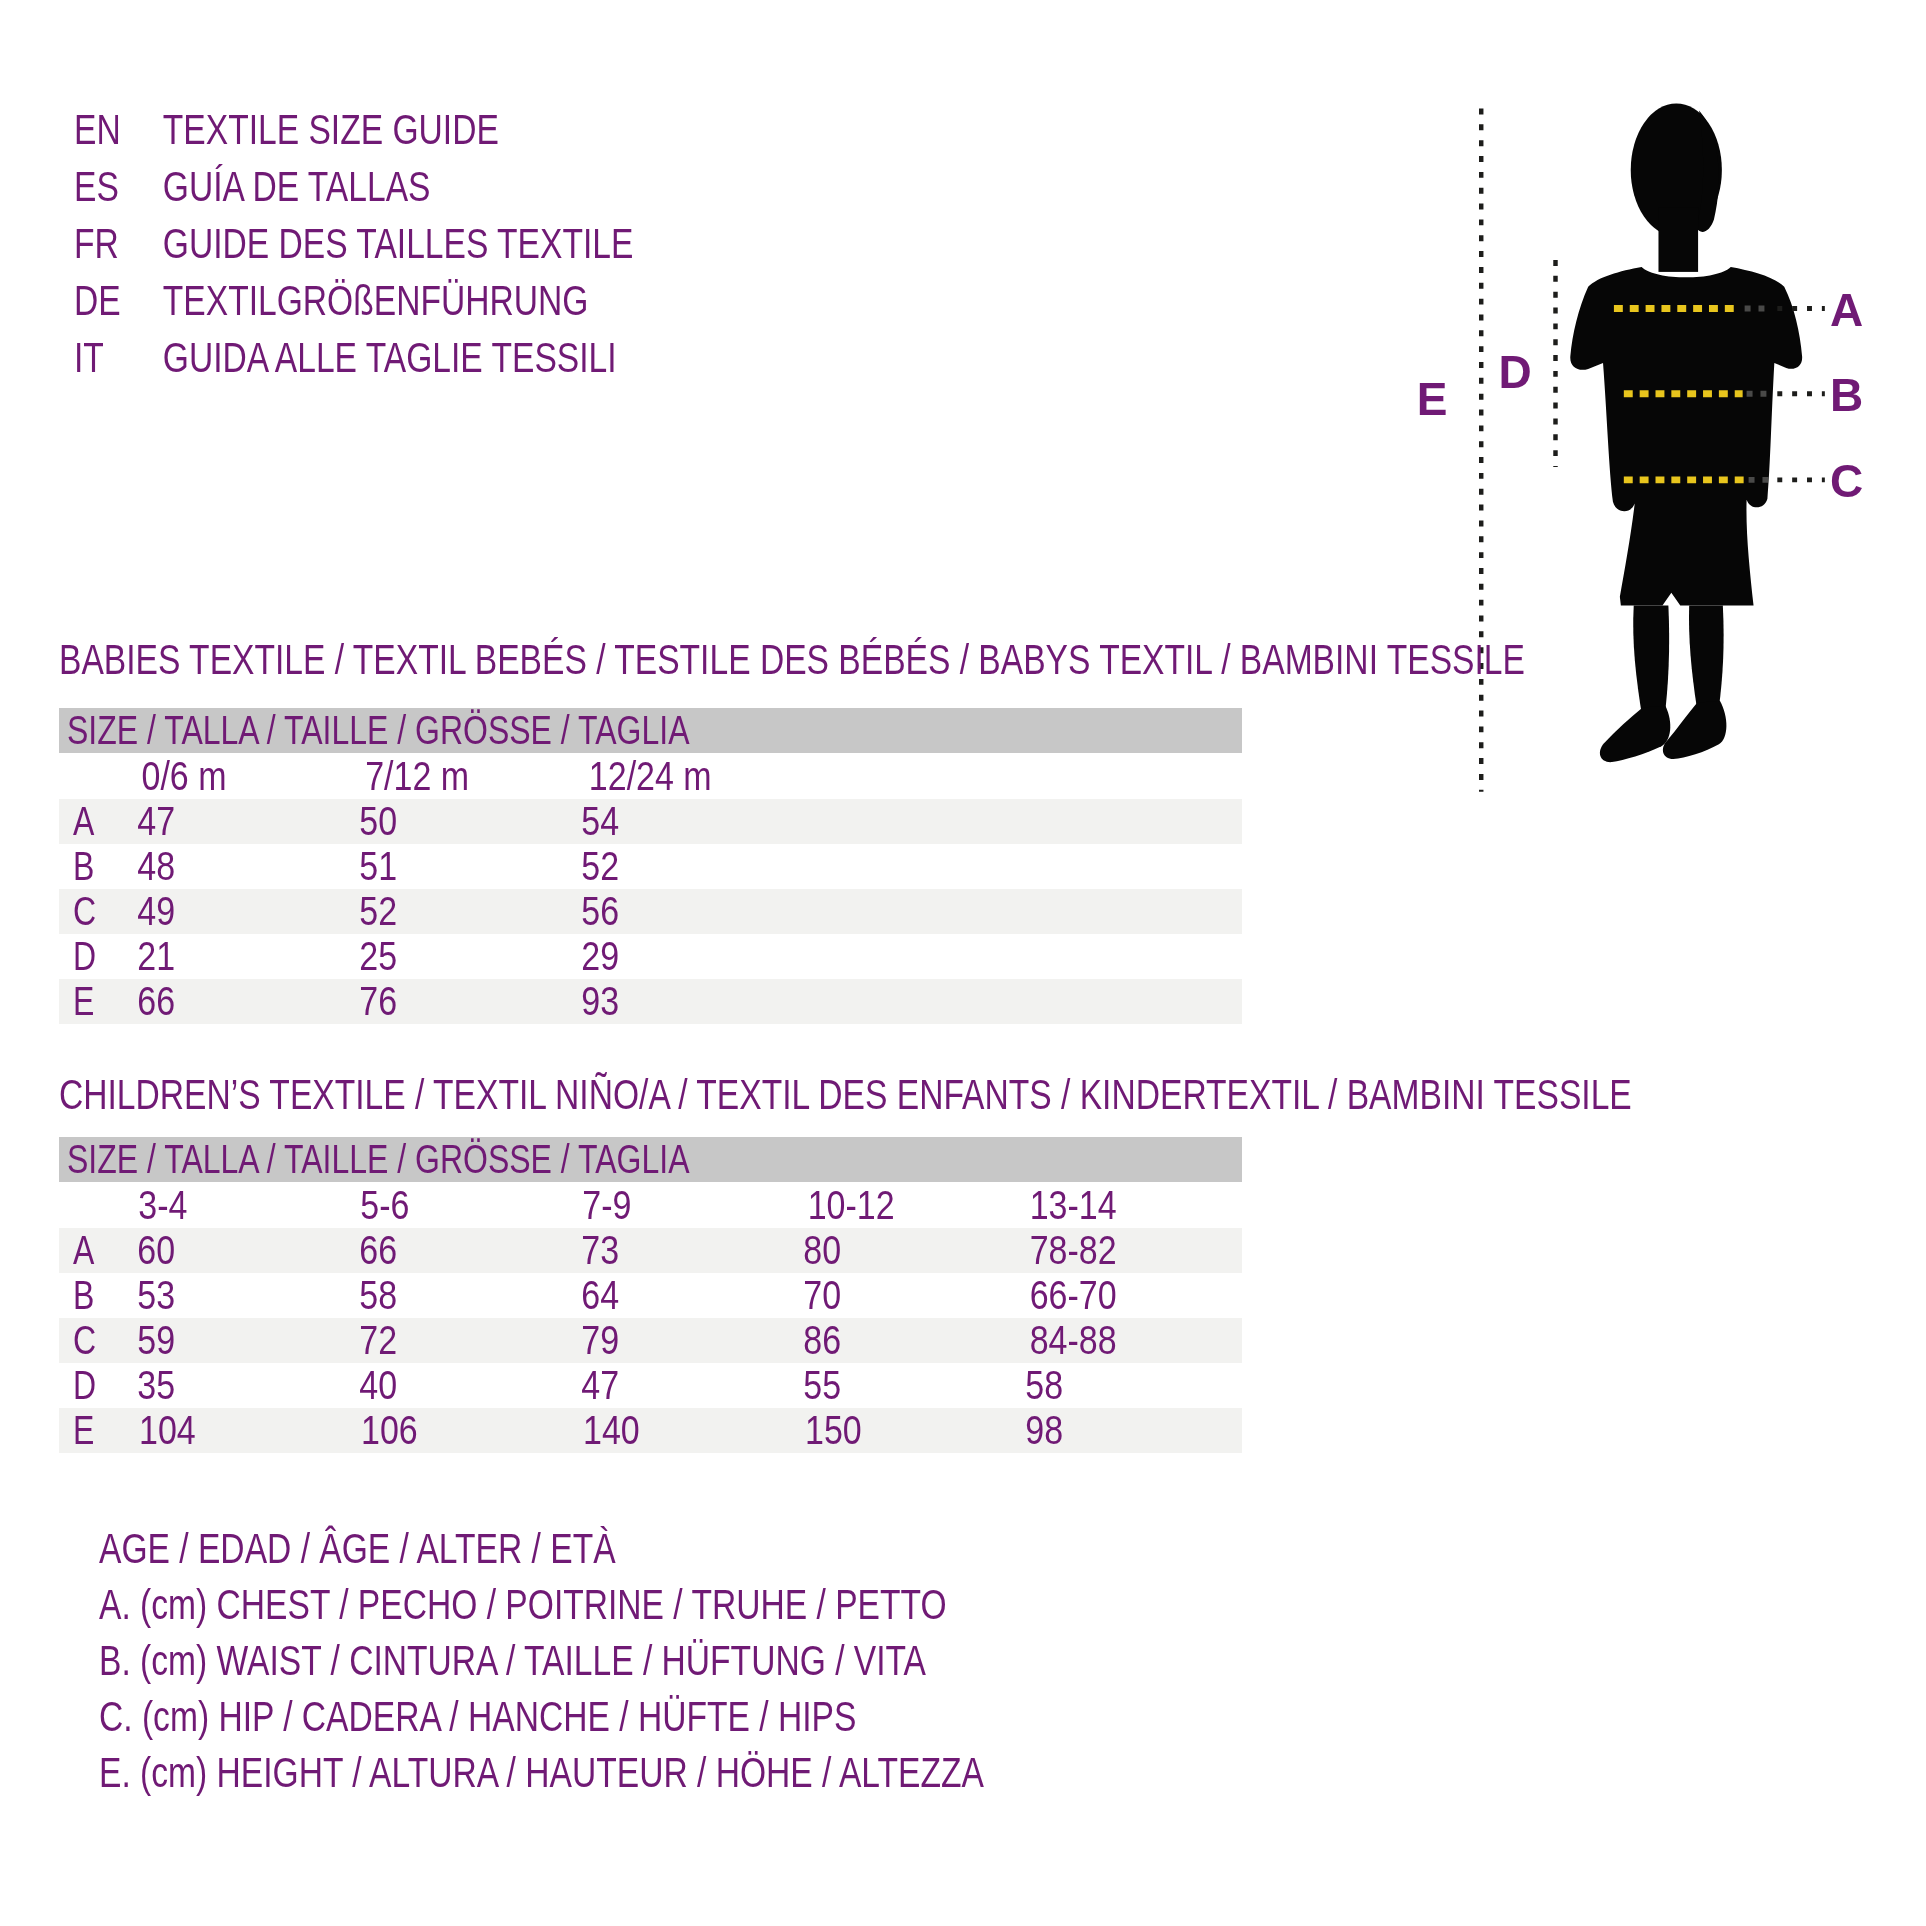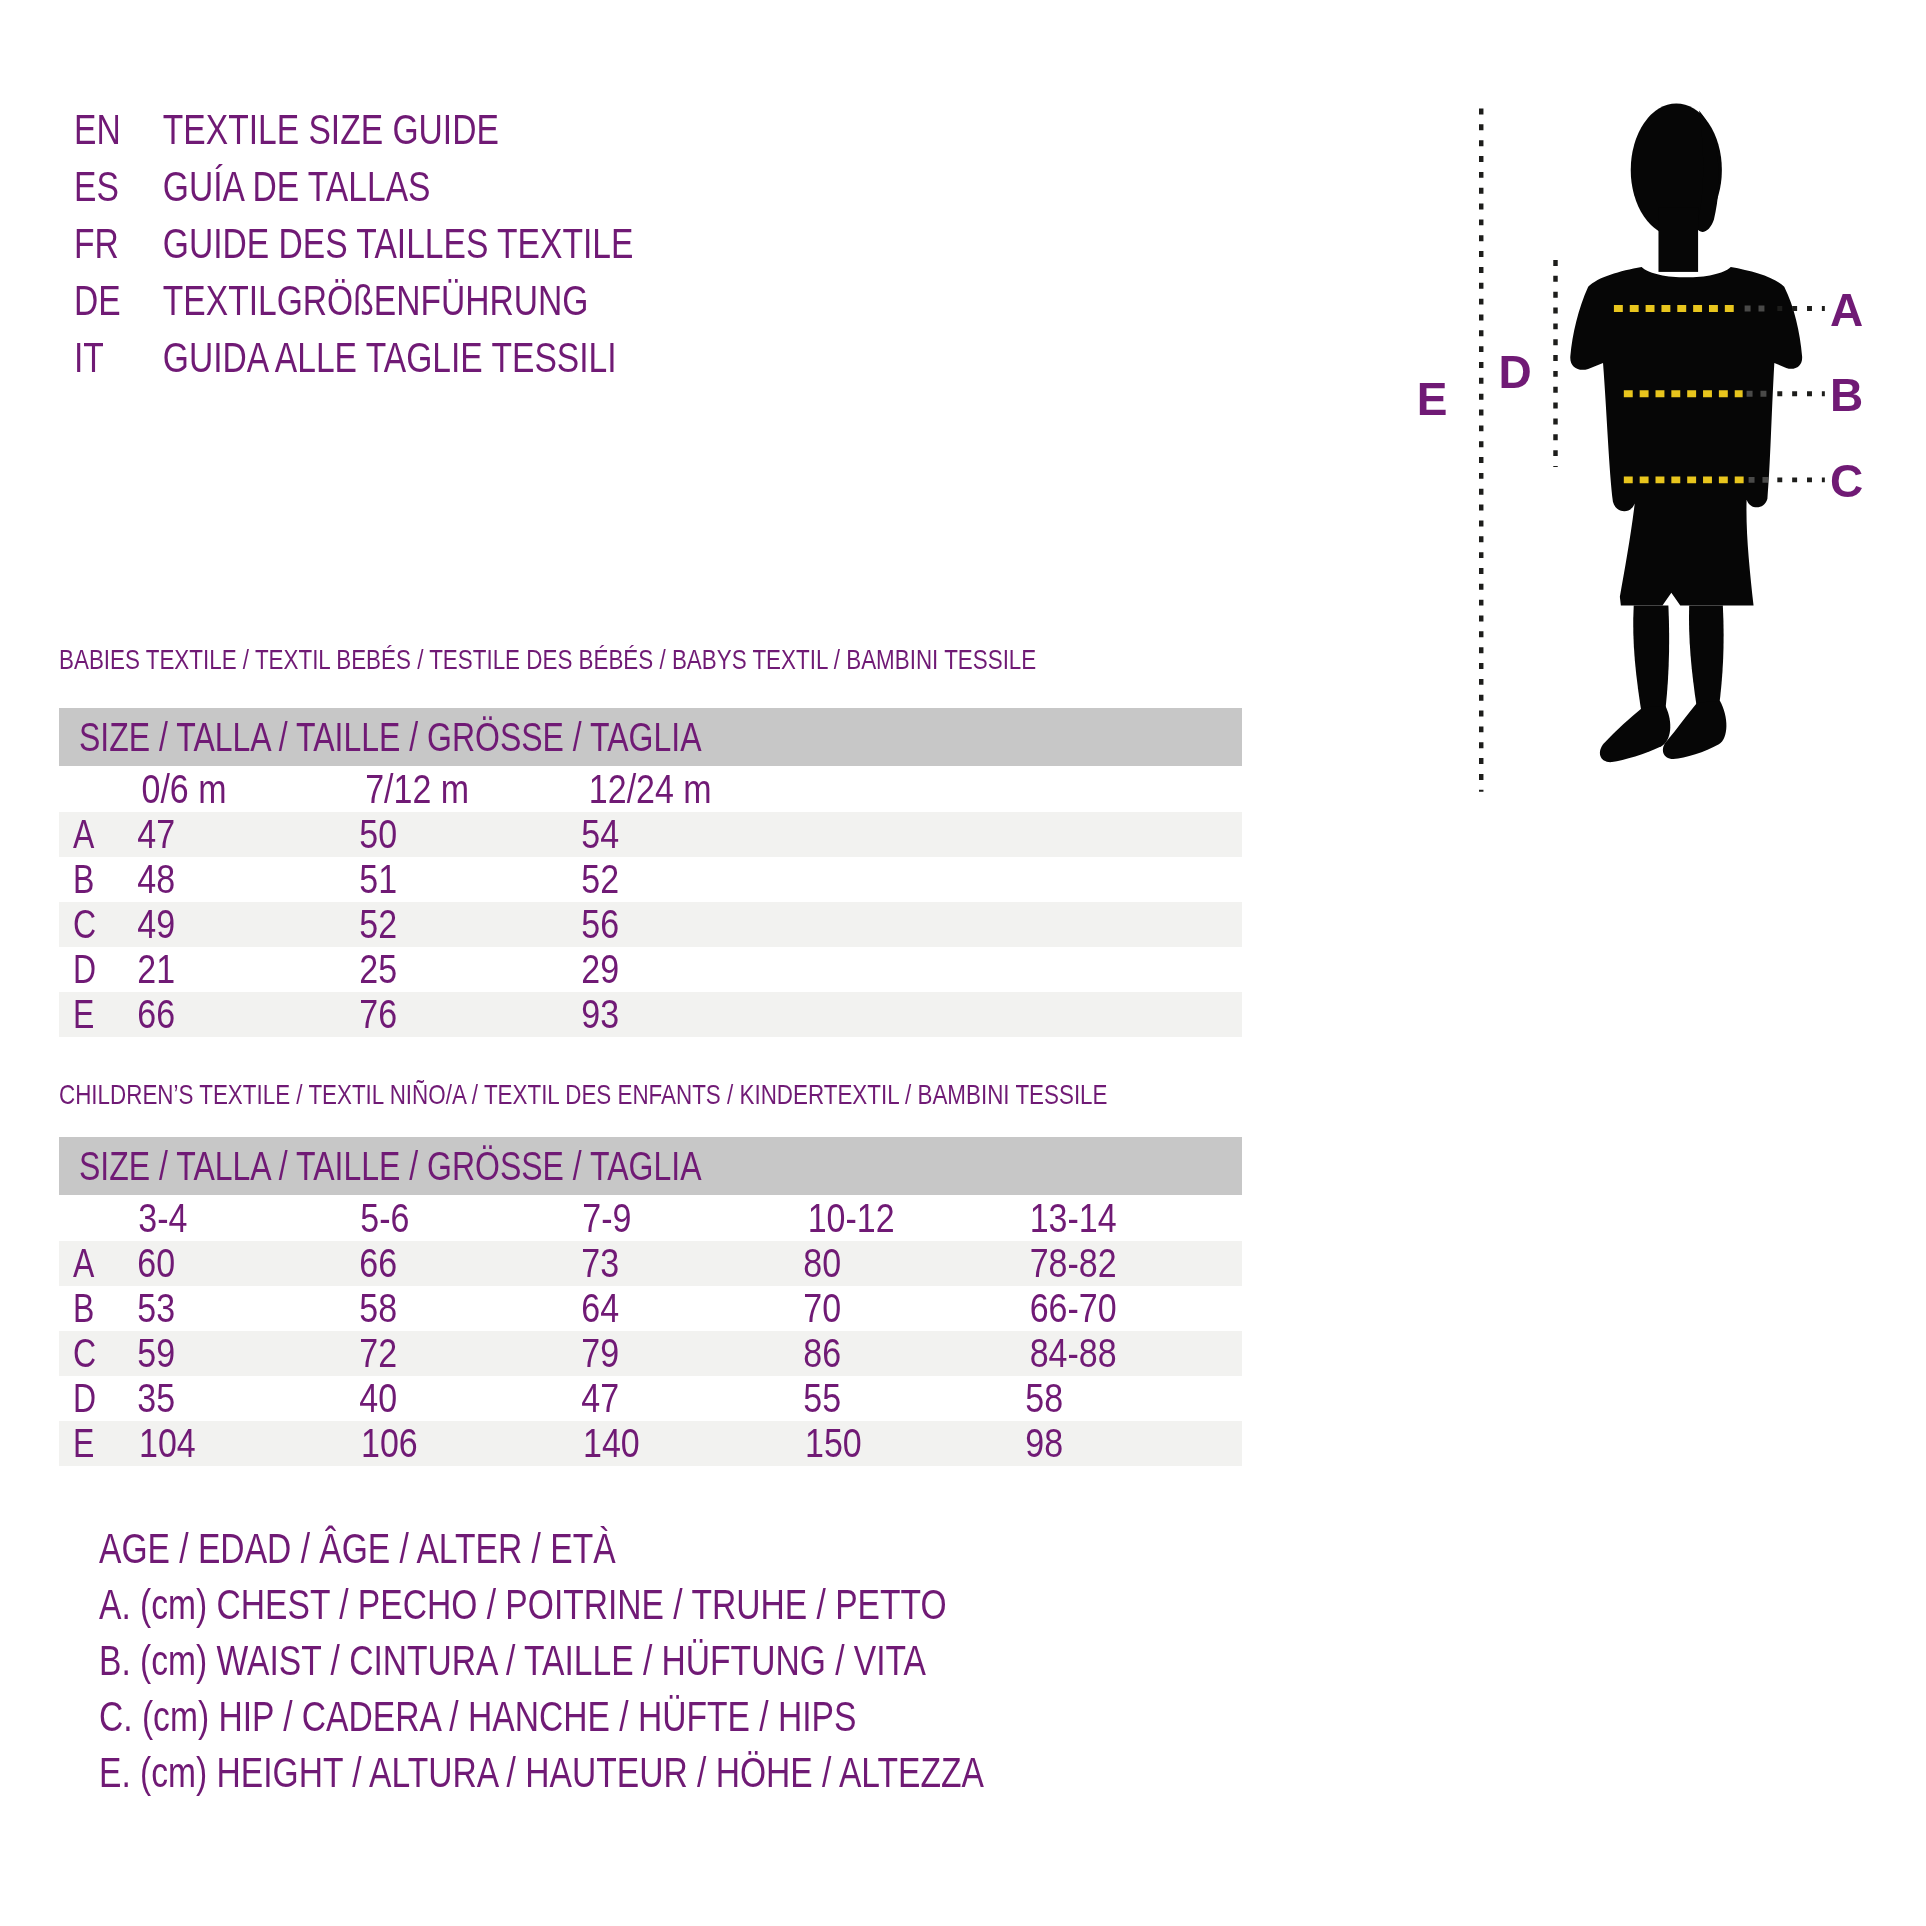--- a/index.html
+++ b/index.html
@@ -9,25 +9,25 @@
   }
   .cond{display:inline-block;transform:scaleX(0.8);transform-origin:0 50%;white-space:nowrap;}
   .cond-c{display:inline-block;transform:scaleX(0.85);transform-origin:50% 50%;white-space:nowrap;}
 
   
   .lang-block{position:absolute;left:74px;top:101px;}
   .lang-row{display:flex;height:57px;align-items:center;font-size:42px;}
   .lang-code{width:111px;flex:0 0 111px;}
 
   
-  .section-title{position:absolute;left:59px;font-size:28px;line-height:46px;}
+  .section-title{position:absolute;left:59px;font-size:42px;line-height:46px;}
 
   
   .size-table{position:absolute;left:59px;width:1183px;}
-  .tbl-head{height:58px;background:#c7c7c7;display:flex;align-items:center;padding-left:20px;box-sizing:border-box;font-size:40px;}
+  .tbl-head{height:45px;background:#c7c7c7;display:flex;align-items:center;padding-left:8px;box-sizing:border-box;font-size:40px;}
   .tbl-row{display:flex;height:45px;align-items:center;font-size:40px;}
   .tbl-colrow{height:46px;background:#ffffff;}
   .stripe{background:#f2f2f0;}
   .white{background:#ffffff;}
   .cell-label{width:75px;flex:0 0 75px;padding-left:14px;box-sizing:border-box;}
   .cell{width:222px;flex:0 0 222px;}
 
   
   .legend-block{position:absolute;left:59px;top:1521px;}
   .legend-line{height:56px;display:flex;align-items:center;font-size:42px;margin-left:40px;}

